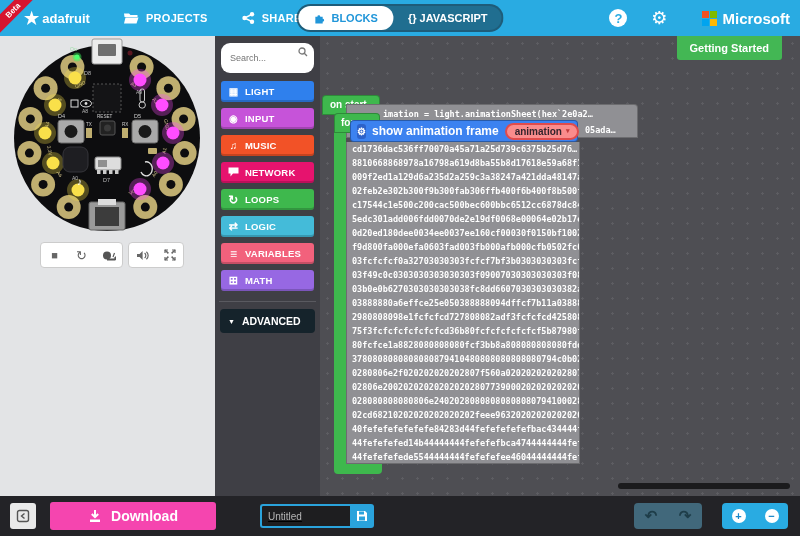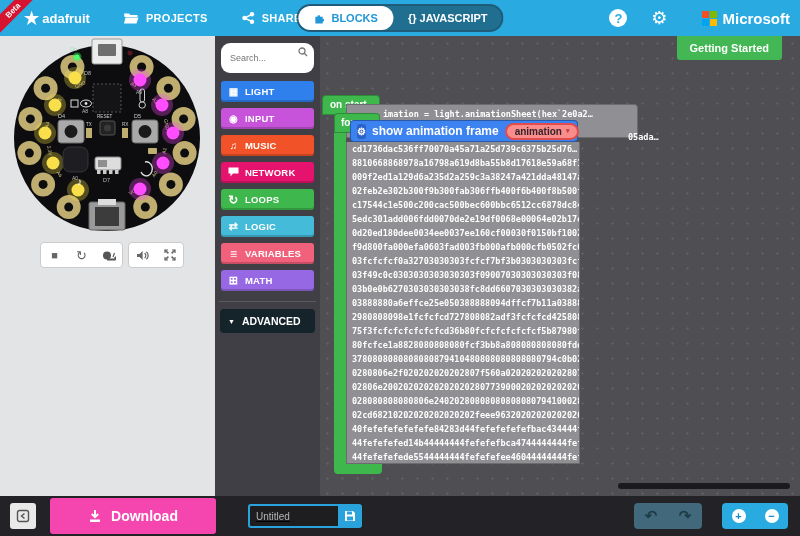--- a/index.html
+++ b/index.html
@@ -64,40 +64,40 @@
     border-radius:4px 4px 0 0; font-size:10px; line-height:18px; padding-left:6px; z-index:3; white-space:nowrap; }
   .blk-forever-arm { left:14px; top:95px; width:12px; height:338px; background:#3eb84d; z-index:1; }
   .blk-forever-foot { left:14px; top:424px; width:48px; height:14px; background:#3eb84d; border-radius:0 0 4px 4px; z-index:1; }
 
   .gray-wrap { left:26px; top:68px; width:292px; height:360px; z-index:2; }
   .gray-top { position:absolute; left:0; top:0; width:292px; height:34px; background:#909094; border:1px solid rgba(0,0,0,.25); border-radius:0 4px 0 0; }
   .gray-body { position:absolute; left:0; top:38px; width:234px; height:322px; background:#909094; border:1px solid rgba(0,0,0,.25); border-top:none;
     overflow:hidden; padding:0 0 0 5px; }
   .mono { font-family:"DejaVu Sans Mono",monospace; font-weight:bold; font-size:8.5px; color:#fff; white-space:nowrap; }
   .gray-line1 { position:absolute; left:36px; top:4px; width:252px; overflow:hidden; }
-  .gray-line2-right { position:absolute; left:238px; top:27px;margin-left:43px; }
+  .gray-line2-right { position:absolute; left:238px; top:20px; }
   .hex-line { height:14px; line-height:14px; overflow:hidden; }
 
   .blk-showframe { left:30px; top:84px; width:228px; height:22px; background:#3c82f0; border:1px solid rgba(0,0,0,.3);
     border-radius:4px; z-index:4; display:flex; align-items:center; gap:6px; padding:0 6px; }
   .gear-badge { width:15px; height:15px; background:#2d62c9; border-radius:3px; color:#fff; font-size:10px;
     display:flex; align-items:center; justify-content:center; }
   .showframe-label { font-size:12px; font-weight:bold; color:#fff; white-space:nowrap; }
   .var-oval { background:#fa8c8c; border:2px solid #e04b4b; border-radius:20px; padding:0 8px; height:17px;
     display:flex; align-items:center; gap:4px; color:#33242c; font-size:10px; font-weight:bold; }
   .var-oval .arrow { font-size:7px; color:#c23b3b; }
 
   .h-scrollbar { position:absolute; right:10px; bottom:7px; width:172px; height:6px; background:#1b1b1d; border-radius:3px; }
 
   
   .footer { height:40px; background:#232327; display:flex; align-items:center; padding:0 10px; gap:8px; }
   .collapse-btn { width:26px; height:26px; background:#e9e9e9; border-radius:3px; display:flex; align-items:center; justify-content:center; cursor:pointer; }
-  .download-btn { width:166px; height:36px; background:#f545af; border-radius:3px; color:#fff; font-size:14px; font-weight:bold;
+  .download-btn { width:166px; height:28px; background:#f545af; border-radius:3px; color:#fff; font-size:14px; font-weight:bold;
     display:flex; align-items:center; justify-content:center; gap:9px; margin-left:6px; cursor:pointer; }
-  .name-group { display:flex; margin-left:24px;text-decoration:underline; }
+  .name-group { display:flex; margin-left:36px;text-decoration:underline; }
   .name-input { width:90px; height:24px; background:#1e1e20; border:2px solid #2aa3dc; border-right:none; border-radius:3px 0 0 3px;
     color:#b5b5b5; font-size:10px; padding:0 6px; outline:none; font-family:"Liberation Sans",sans-serif; }
   .save-btn { width:24px; height:24px; background:#2aa3dc; border-radius:0 3px 3px 0; display:flex; align-items:center; justify-content:center; cursor:pointer; }
   .undo-group { margin-left:auto; background:#41687b; border-radius:4px; display:flex; }
   .undo-group .ub { width:34px; height:26px; display:flex; align-items:center; justify-content:center;
     color:#1e3d49; font-size:15px; font-weight:bold; cursor:pointer; }
   .zoom-group { background:#29abe2; border-radius:4px; display:flex; margin-left:12px; margin-right:2px; }
   .zoom-group .zb { width:33px; height:26px; display:flex; align-items:center; justify-content:center; cursor:pointer; }
   .zb .circ { width:14px; height:14px; background:#fff; border-radius:50%; color:#1a87c9; font-size:11px; font-weight:bold;
     display:flex; align-items:center; justify-content:center; line-height:1; }

